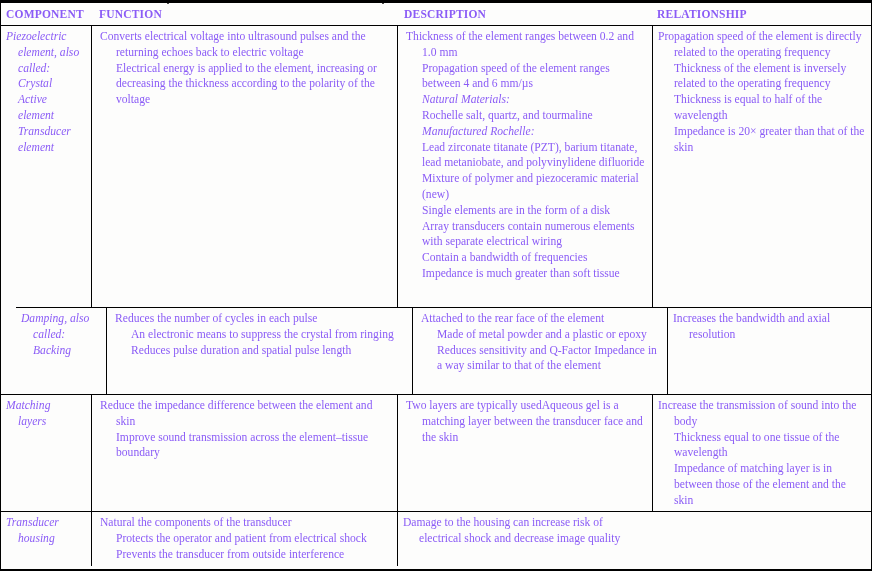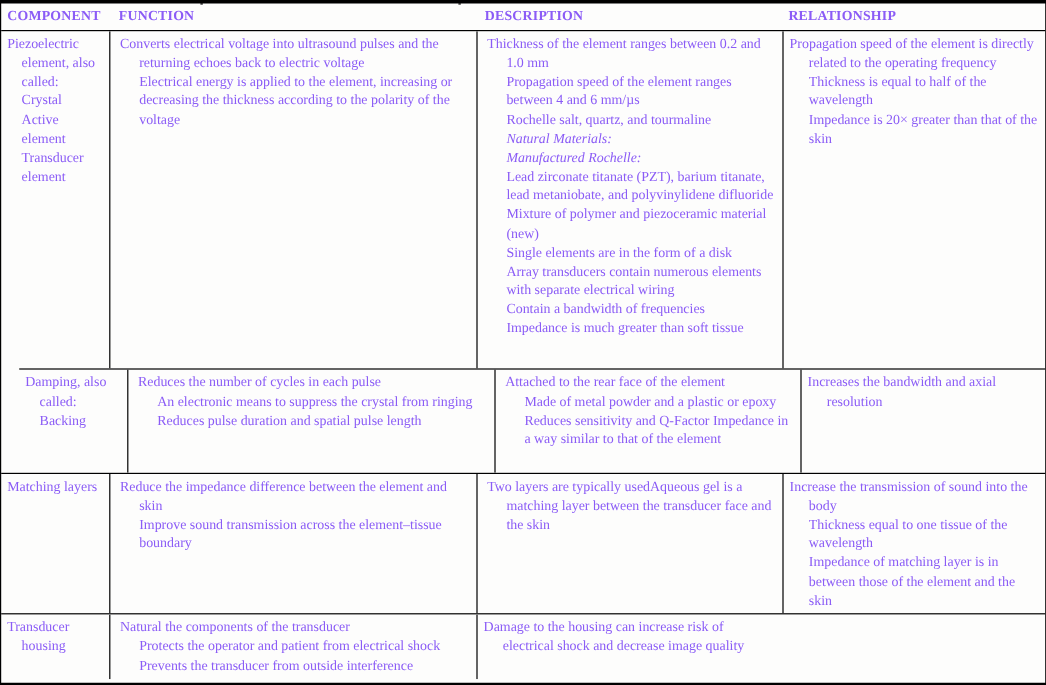--- a/index.html
+++ b/index.html
@@ -67,21 +67,21 @@
     padding: 3px 4px 0 8px;
     font-size: 11.6px;
     line-height: 15.8px;
     box-sizing: border-box;
     overflow: hidden;
   }
   .cell.c0 { border-left: none; padding-left: 5px; padding-right: 10px; }
   .cell.c3 { padding-left: 5px; }
   .item { margin-left: 16px; }
   .item:first-child { text-indent: -16px; }
-  .cell.c0 .item { margin-left: 12px; }
+  .cell.c0 .item { margin-left: 12px; font-style: italic; }
   .cell.c0 .item:first-child { text-indent: -12px; }
   .item.it { font-style: italic; }
 </style>
 </head>
 <body>
 
 <div class="page">
   <div class="tick t1"></div>
   <div class="tick t2"></div>
   <div class="table">
@@ -99,32 +99,33 @@
             <div class="item">Active element</div>
             <div class="item">Transducer element</div>
           </div>
           <div class="cell c1">
             <div class="item">Converts electrical voltage into ultrasound pulses and the returning echoes back to electric voltage</div>
             <div class="item">Electrical energy is applied to the element, increasing or decreasing the thickness according to the polarity of the voltage</div>
           </div>
           <div class="cell c2">
             <div class="item">Thickness of the element ranges between 0.2 and 1.0 mm</div>
             <div class="item">Propagation speed of the element ranges between 4 and 6 mm/µs</div>
+            <div class="item it">Natural Materials:</div>
             <div class="item">Rochelle salt, quartz, and tourmaline</div>
-            <div class="item it">Natural Materials:</div>
             <div class="item it">Manufactured Rochelle:</div>
             <div class="item">Lead zirconate titanate (PZT), barium titanate, lead metaniobate, and polyvinylidene difluoride</div>
             <div class="item">Mixture of polymer and piezoceramic material (new)</div>
             <div class="item">Single elements are in the form of a disk</div>
             <div class="item">Array transducers contain numerous elements with separate electrical wiring</div>
             <div class="item">Contain a bandwidth of frequencies</div>
             <div class="item">Impedance is much greater than soft tissue</div>
           </div>
           <div class="cell c3">
             <div class="item">Propagation speed of the element is directly related to the operating frequency</div>
+            <div class="item">Thickness of the element is inversely related to the operating frequency</div>
             <div class="item">Thickness is equal to half of the wavelength</div>
             <div class="item">Impedance is 20× greater than that of the skin</div>
           </div>
         </div>
         <div class="row r1">
           <div class="cell c0">
             <div class="item">Damping, also called:</div>
             <div class="item">Backing</div>
           </div>
           <div class="cell c1">

